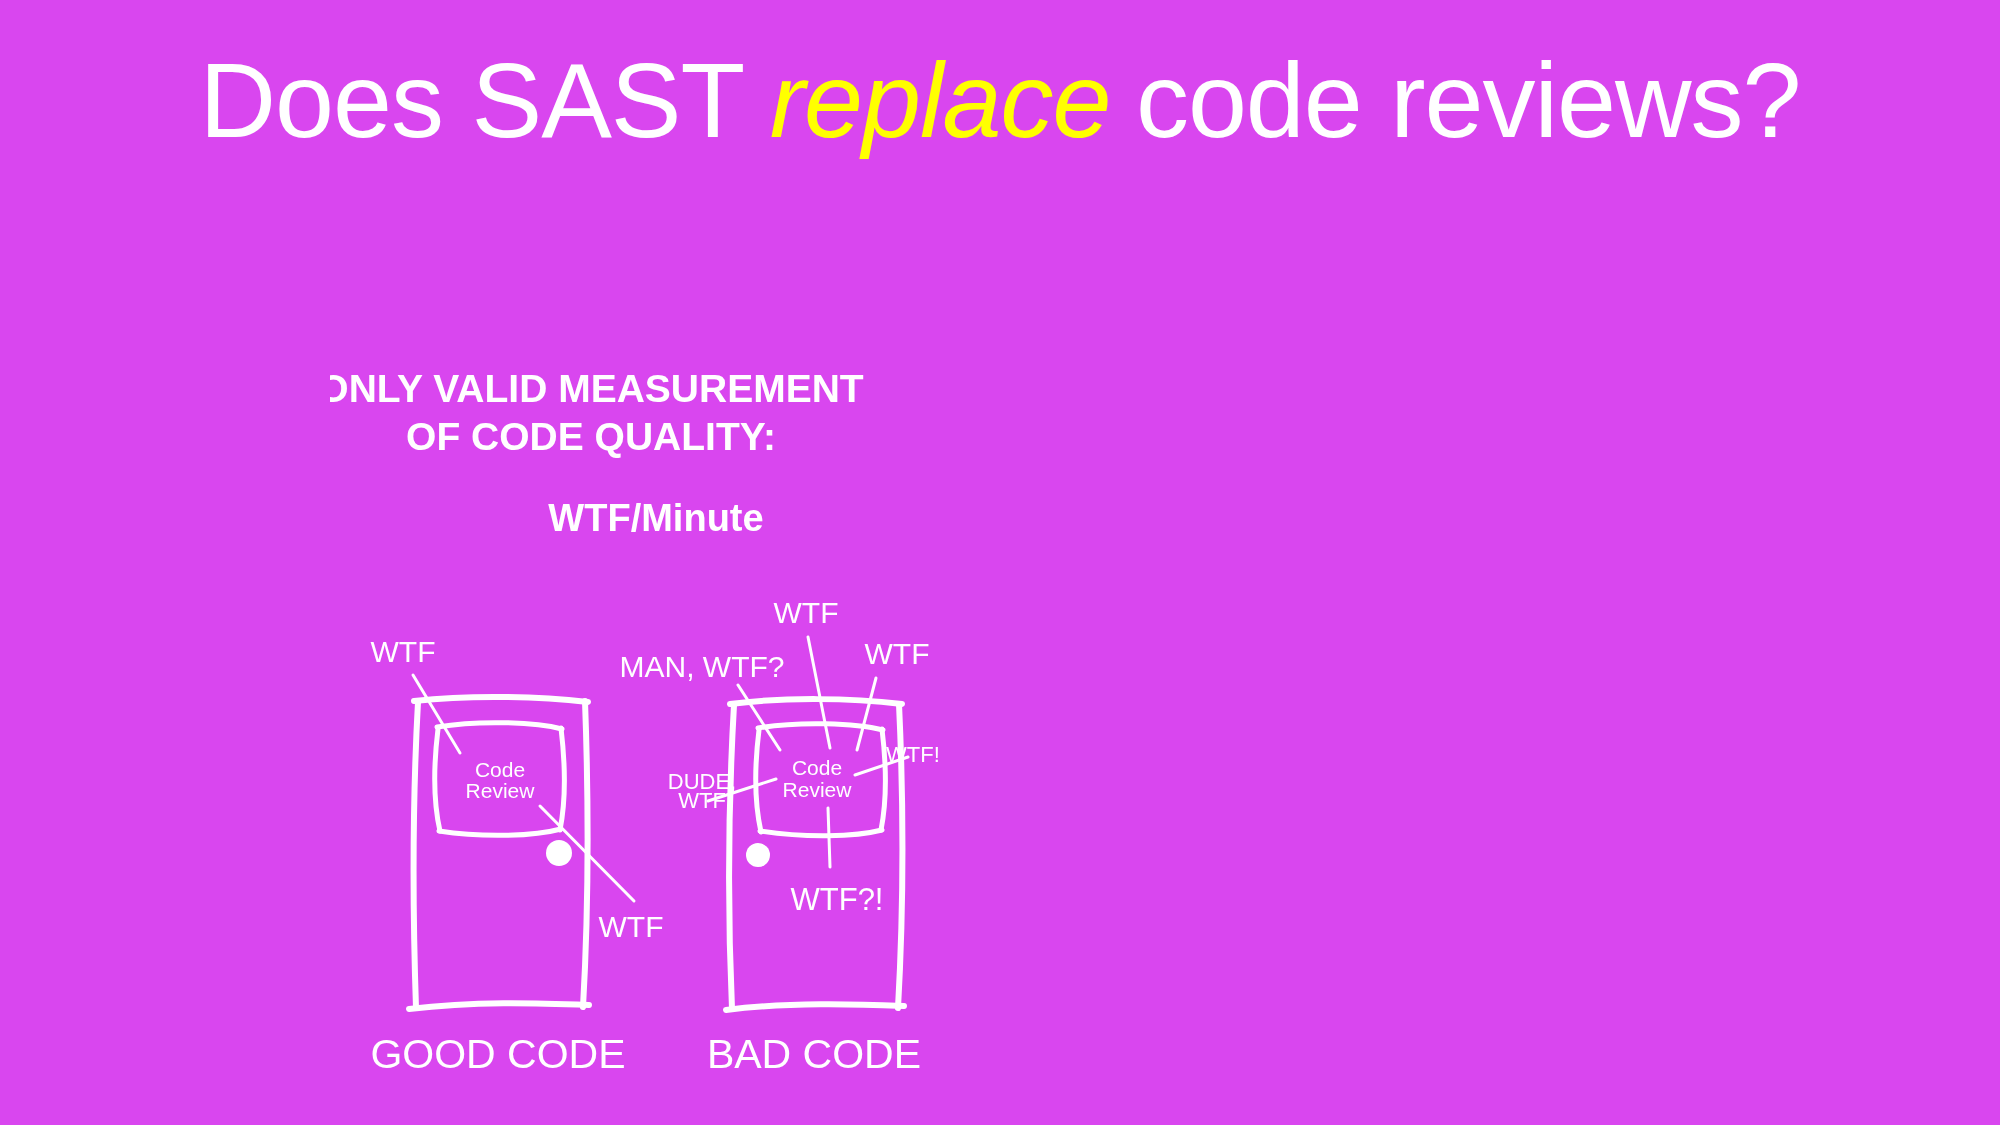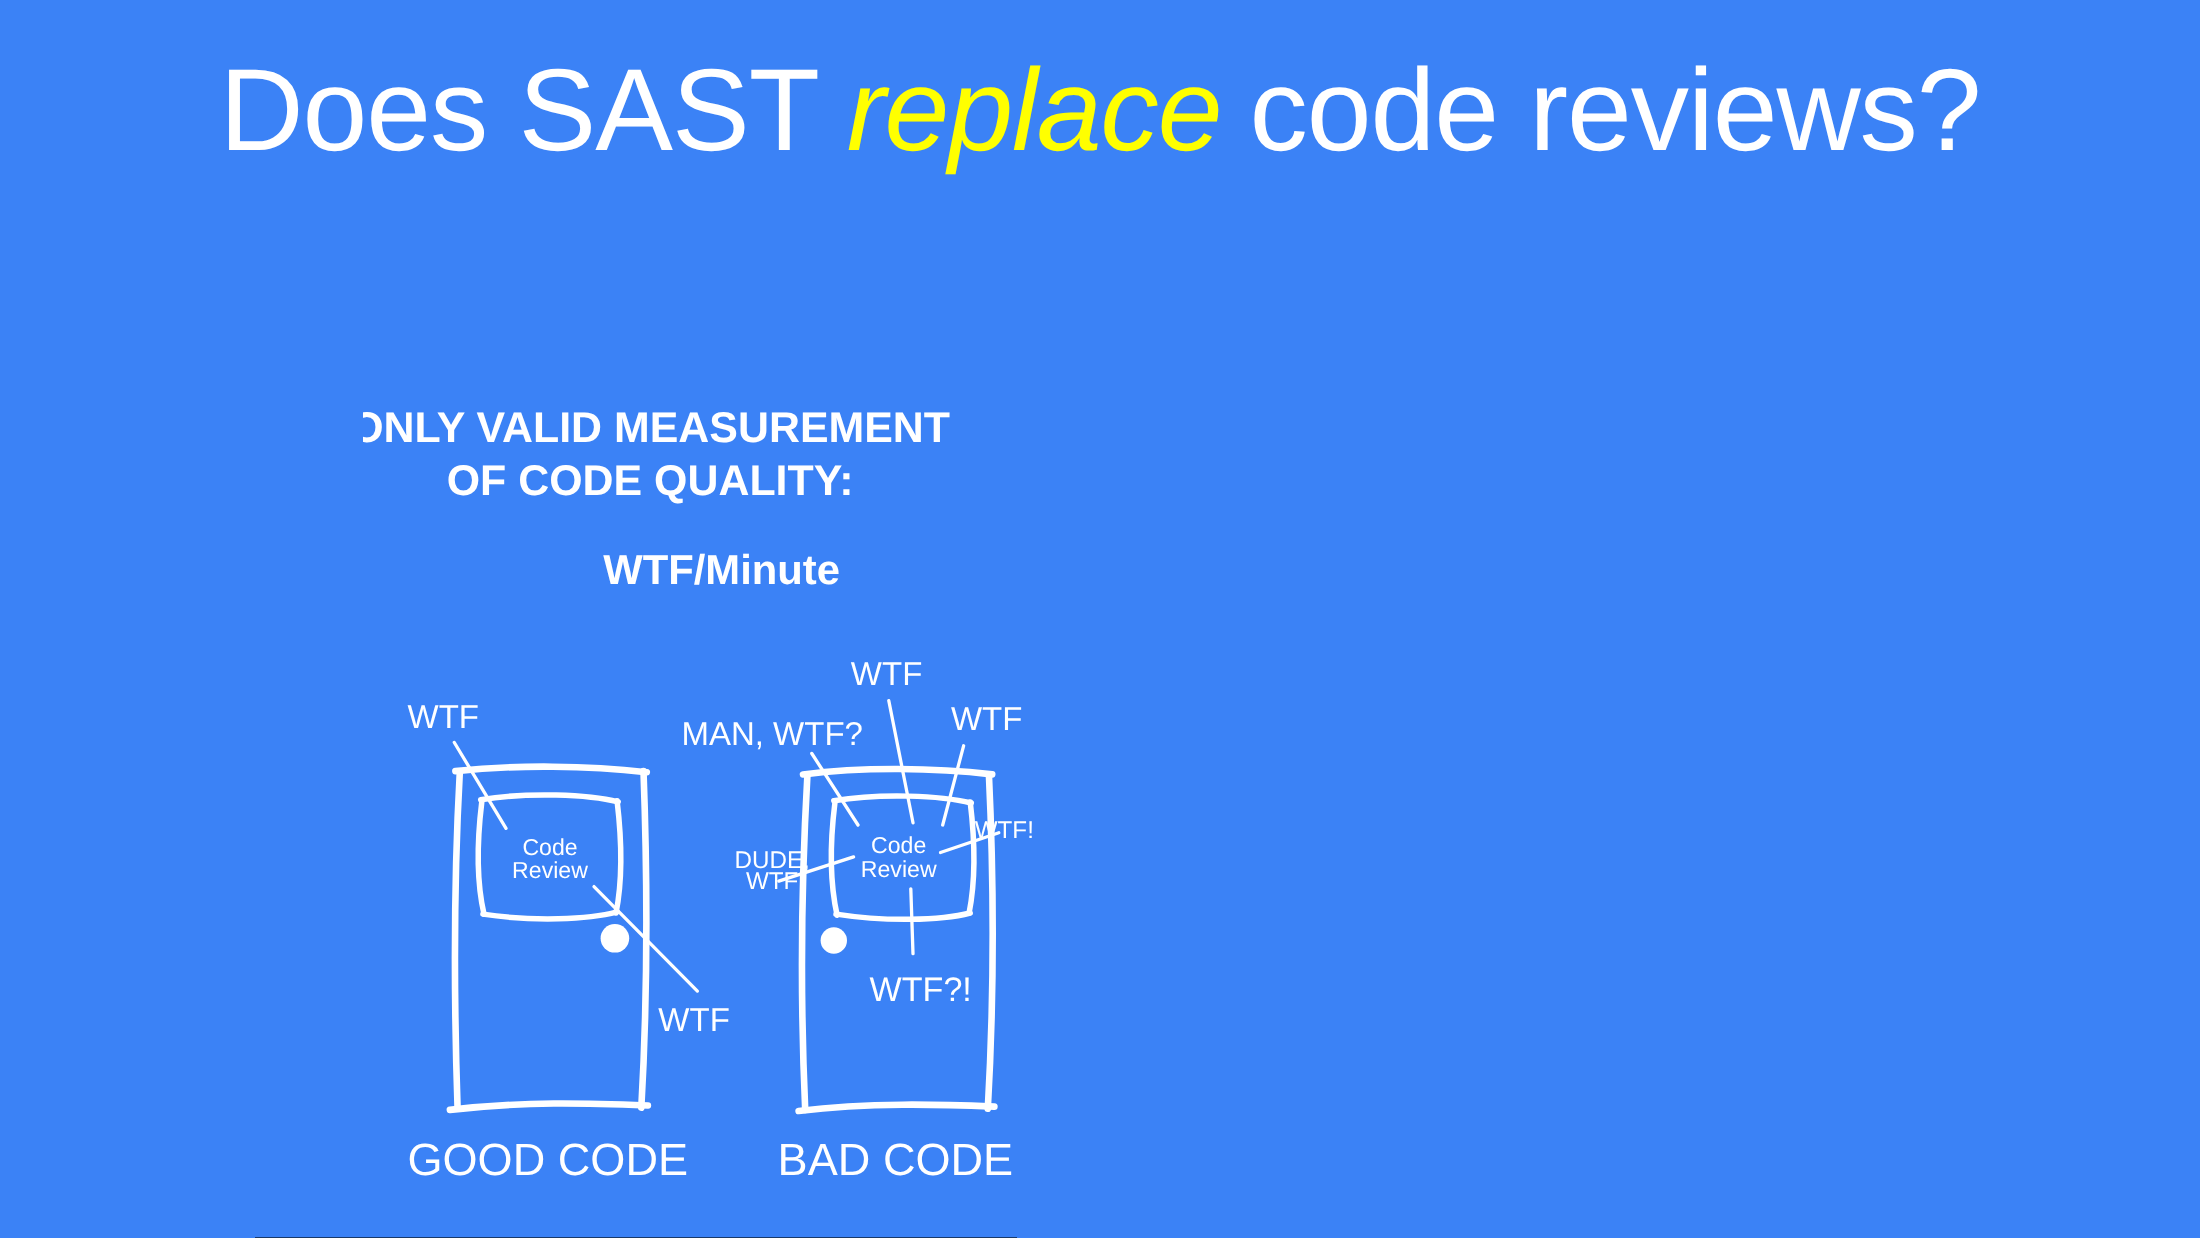--- a/index.html
+++ b/index.html
@@ -4,21 +4,21 @@
 <style>
   html, body {
     margin: 0;
     padding: 0;
     background: #000000;
   }
   #slide {
     position: relative;
     width: 2000px;
     height: 1125px;
-    background: #3b82f6;
+    background: #d946ef;
     overflow: hidden;
     font-family: "Liberation Sans", "DejaVu Sans", sans-serif;
   }
   
   .title {
     position: absolute;
     left: 0;
     right: 0;
     top: 40px;
     text-align: center;

